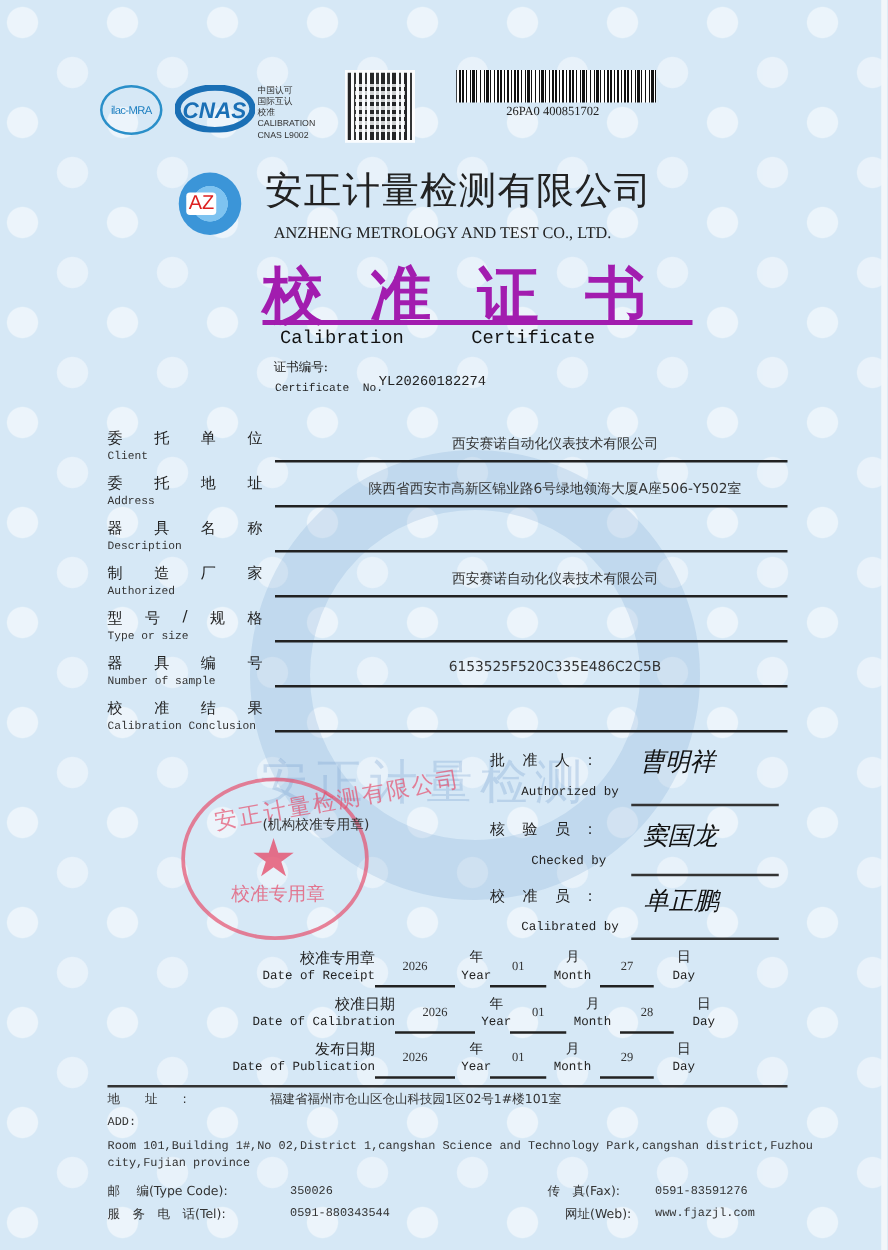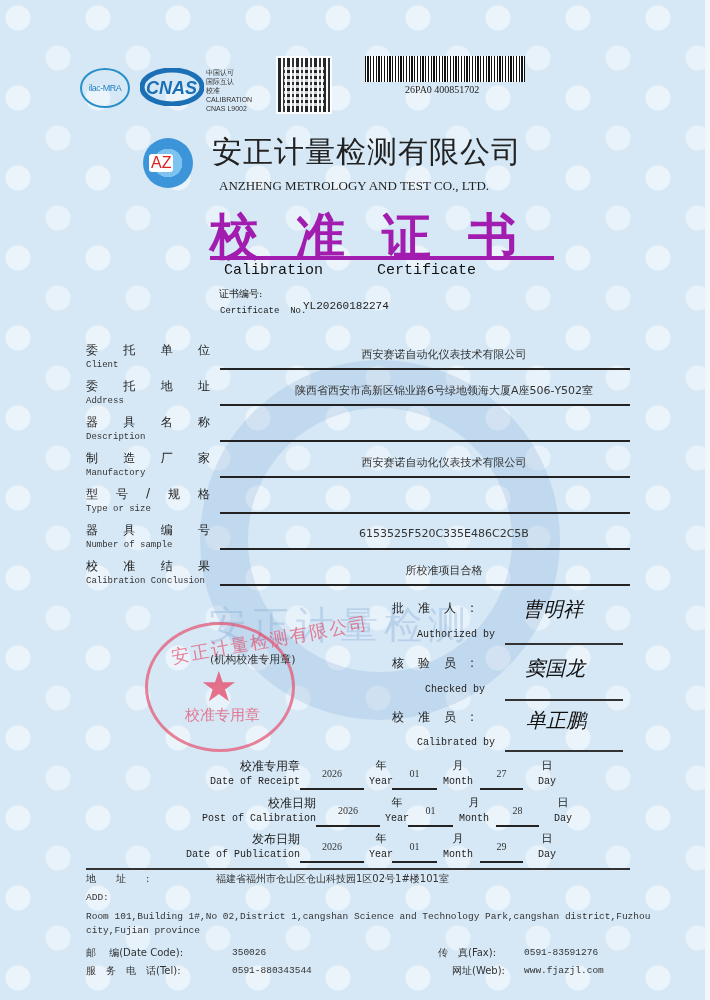--- a/index.html
+++ b/index.html
@@ -68,21 +68,21 @@
   .row .lcn { position:absolute; left:0; top:4px; width:124px; font-size:12px; color:#222;
     display:flex; justify-content:space-between; font-family:"DejaVu Sans", sans-serif; }
   .row .len { position:absolute; left:0; top:22px; font-size:9px; font-family:"Liberation Mono", monospace; color:#333; white-space:nowrap; }
   .row .val { position:absolute; left:168px; width:380px; top:9px; text-align:center; font-size:11px;
     font-family:"DejaVu Sans", sans-serif; color:#333; }
   .row .line { position:absolute; left:134px; top:30px; width:410px; height:2px; background:#222; }
 
   
   .sig-label-cn { position:absolute; font-size:12px; font-family:"DejaVu Sans", sans-serif; color:#222; letter-spacing:14px; }
   .sig-label-en { position:absolute; font-size:10px; font-family:"Liberation Mono", monospace; color:#222;margin-left:20px; }
-  .sig-name { position:absolute; font-size:20px; font-family:"DejaVu Serif", serif; color:#111; font-style:italic;margin-left:11px; }
+  .sig-name { position:absolute; font-size:20px; font-family:"DejaVu Serif", serif; color:#111; font-style:italic; }
   .sig-line { position:absolute; left:505px; width:118px; height:1.5px; background:#333; }
 
   
   .seal { left:145px; top:622px; width:150px; height:130px; border-radius:50%;
     border:3px solid rgba(230,80,110,0.7); box-sizing:border-box; }
   .seal-star { left:200px; top:662px; font-size:42px; color:rgba(230,70,100,0.75); }
   .seal-top { left:170px; top:628px; font-size:18px; color:rgba(230,80,110,0.7); letter-spacing:2px; transform:rotate(-10deg); }
   .seal-bottom { left:185px; top:706px; font-size:15px; color:rgba(230,80,110,0.75); }
   .seal-sub { left:210px; top:652px; font-size:11px; color:#333; font-family:"DejaVu Sans", sans-serif; }
 
@@ -171,21 +171,21 @@
   <div class="len">Description</div>
   <div class="line"></div>
 </div>
 <div class="row" style="top:446px;">
   <div class="lcn">
     <span>制</span>
       <span>造</span>
       <span>厂</span>
       <span>家</span>
   </div>
-  <div class="len">Manufactory</div>
+  <div class="len">Authorized</div>
   <div class="val">西安赛诺自动化仪表技术有限公司</div>
   <div class="line"></div>
 </div>
 <div class="row" style="top:482px;">
   <div class="lcn">
     <span>型</span>
       <span>号</span>
       <span>/</span>
       <span>规</span>
       <span>格</span>
@@ -205,21 +205,20 @@
   <div class="line"></div>
 </div>
 <div class="row" style="top:554px;">
   <div class="lcn">
     <span>校</span>
       <span>准</span>
       <span>结</span>
       <span>果</span>
   </div>
   <div class="len">Calibration Conclusion</div>
-  <div class="val">所校准项目合格</div>
   <div class="line"></div>
 </div>
 
 <div class="abs seal"></div>
 <div class="abs seal-top">安正计量检测有限公司</div>
 <div class="abs seal-star">★</div>
 <div class="abs seal-bottom">校准专用章</div>
 <div class="abs seal-sub">(机构校准专用章)</div>
 
 <div class="sig-label-cn" style="left:392px; top:600px;">批准人:</div>
@@ -248,21 +247,21 @@
   <div class="uline" style="left:212px; width:45px;"></div>
   <div class="ucn" style="left:263px;">月</div>
   <div class="uen" style="left:258px;">Month</div>
   <div class="seg" style="left:300px; width:43px;">27</div>
   <div class="uline" style="left:300px; width:43px;"></div>
   <div class="ucn" style="left:352px;">日</div>
   <div class="uen" style="left:347px;">Day</div>
 </div>
 <div class="date-row" style="top:795px;margin-left:16px;">
   <div class="dcn">校准日期</div>
-  <div class="den">Post of Calibration</div>
+  <div class="den">Date of Calibration</div>
   <div class="seg" style="left:120px; width:64px;">2026</div>
   <div class="uline" style="left:120px; width:64px;"></div>
   <div class="ucn" style="left:186px;">年</div>
   <div class="uen" style="left:181px;">Year</div>
   <div class="seg" style="left:212px; width:45px;">01</div>
   <div class="uline" style="left:212px; width:45px;"></div>
   <div class="ucn" style="left:263px;">月</div>
   <div class="uen" style="left:258px;">Month</div>
   <div class="seg" style="left:300px; width:43px;">28</div>
   <div class="uline" style="left:300px; width:43px;"></div>
@@ -286,21 +285,21 @@
   <div class="uen" style="left:347px;">Day</div>
 </div>
 
 <div class="abs footer-line"></div>
 <div class="foot" style="left:86px; top:872px;">地　　址　　:</div>
 <div class="foot" style="left:216px; top:872px;">福建省福州市仓山区仓山科技园1区02号1#楼101室</div>
 <div class="foot foot-mono" style="left:86px; top:892px;">ADD:</div>
 <div class="foot foot-mono" style="left:86px; top:911px;">Room 101,Building 1#,No 02,District 1,cangshan Science and Technology Park,cangshan district,Fuzhou</div>
 <div class="foot foot-mono" style="left:86px; top:925px;">city,Fujian province</div>
 
-<div class="foot" style="left:86px; top:946px;">邮　 编(Date Code):</div>
+<div class="foot" style="left:86px; top:946px;">邮　 编(Type Code):</div>
 <div class="foot foot-mono" style="left:232px; top:947px;">350026</div>
 <div class="foot" style="left:438px; top:946px;">传　真(Fax):</div>
 <div class="foot foot-mono" style="left:524px; top:947px;">0591-83591276</div>
 
 <div class="foot" style="left:86px; top:964px;">服　务　电　话(Tel):</div>
 <div class="foot foot-mono" style="left:232px; top:965px;">0591-880343544</div>
 <div class="foot" style="left:452px; top:964px;">网址(Web):</div>
 <div class="foot foot-mono" style="left:524px; top:965px;">www.fjazjl.com</div>
 
 </body></html>

